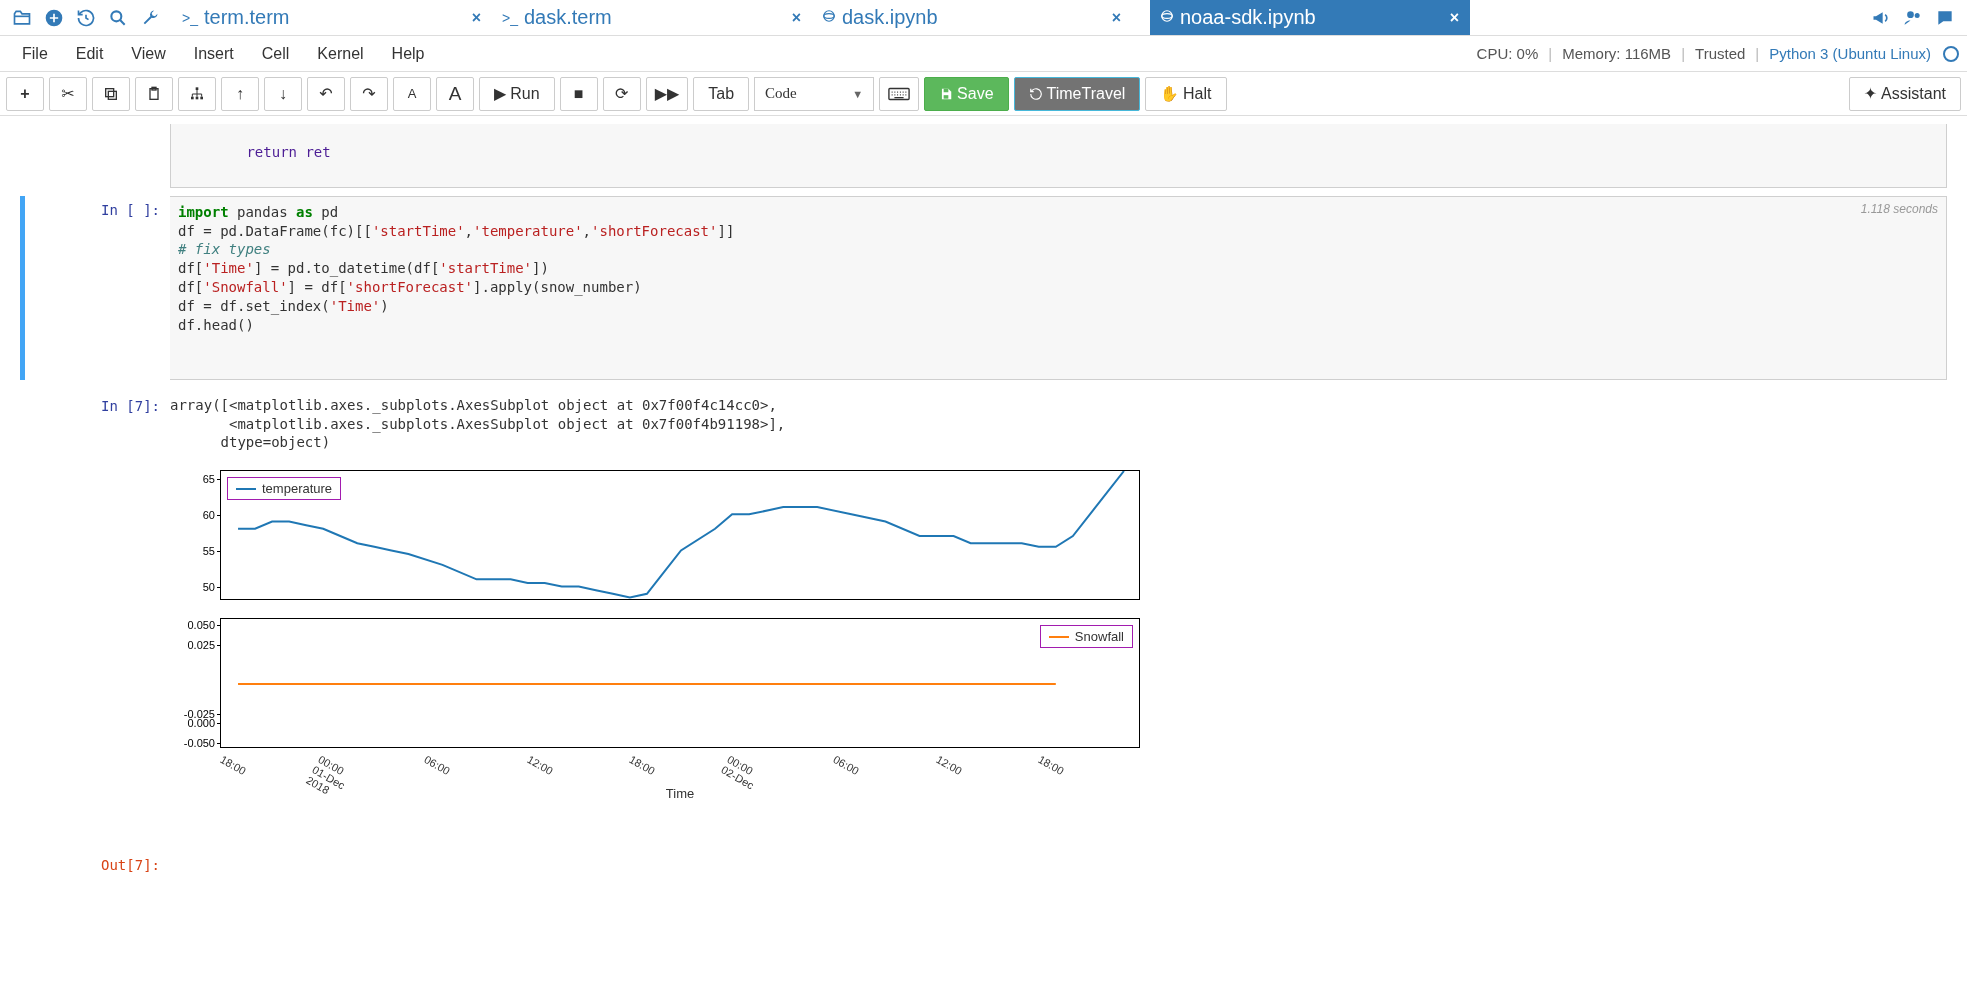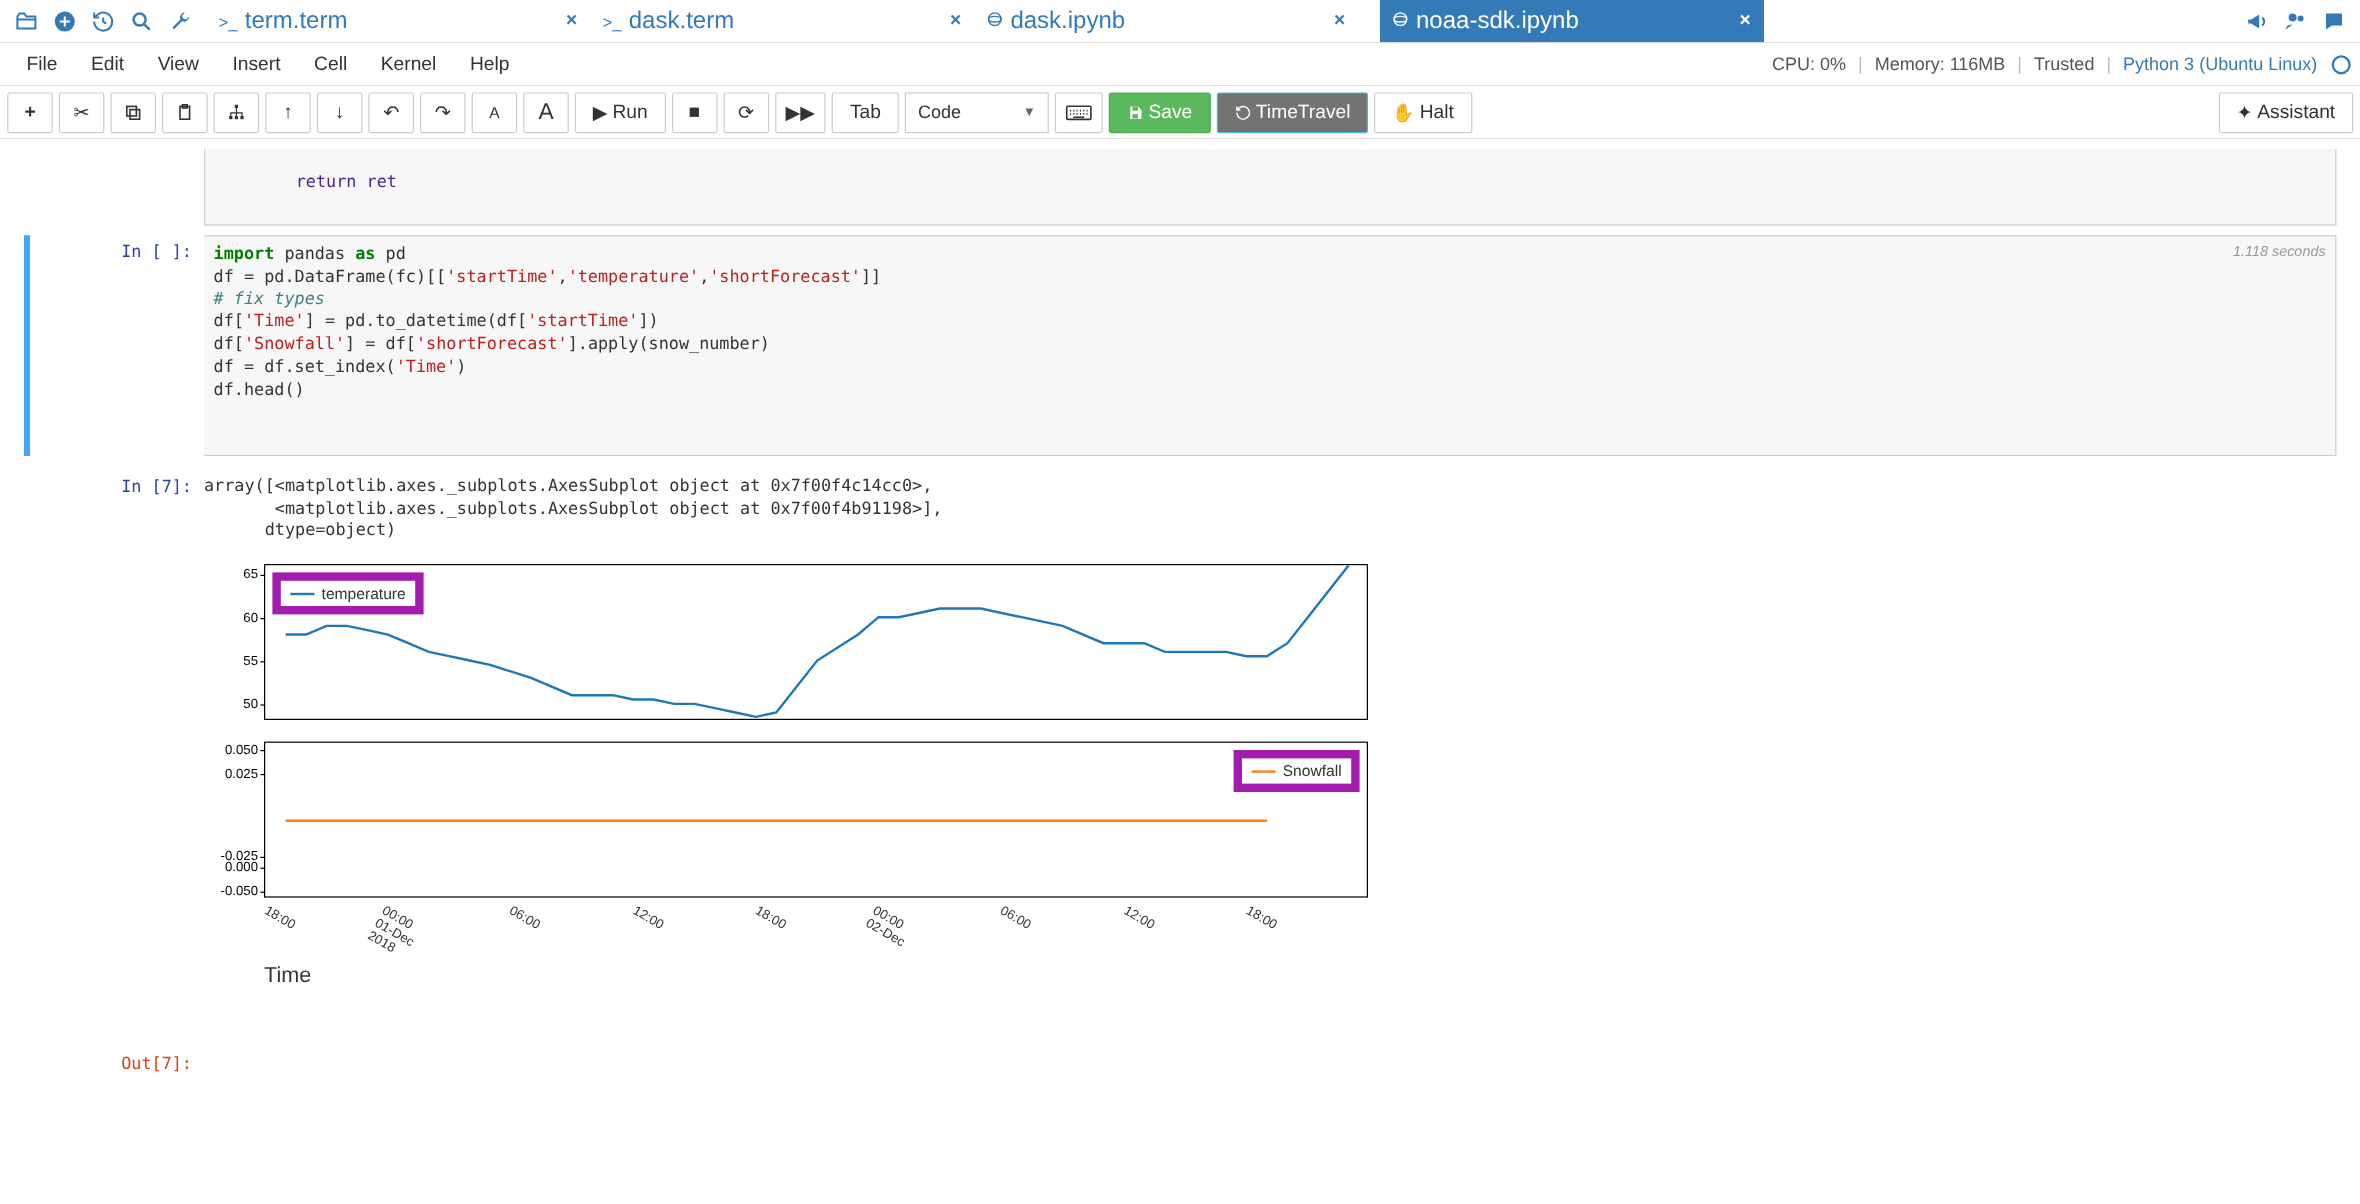--- a/index.html
+++ b/index.html
@@ -21,21 +21,21 @@
 .menu-bar .menu-item { padding: 0 14px; cursor: pointer; color: #333; font-size: 16px; }
 .menu-bar .spacer { flex: 1; }
 .menu-bar .status { color: #555; font-size: 15px; display: flex; align-items: center; gap: 6px; }
 .menu-bar .status .sep { color: #bbb; margin: 0 4px; }
 .menu-bar .kernel-link { color: #337ab7; cursor: pointer; }
 .menu-bar .circle-icon { width: 16px; height: 16px; border: 2px solid #337ab7; border-radius: 50%; display: inline-block; margin-left: 6px; }
 
 .action-bar { display: flex; align-items: center; height: 44px; border-bottom: 1px solid #ddd; background: #fff; padding: 4px 6px; gap: 5px; }
 .action-btn { border: 1px solid #ccc; background: #fff; height: 34px; min-width: 38px; display: flex; align-items: center; justify-content: center; cursor: pointer; border-radius: 2px; font-size: 16px; color: #333; padding: 0 8px; gap: 4px; }
 .action-btn.wide { padding: 0 14px; }
-.cell-type-select { border: 1px solid #ccc; height: 34px; display: flex; align-items: center; padding: 0 10px; font-size: 15px; min-width: 120px; position: relative; cursor: pointer; }
+.cell-type-select { border: 1px solid #ccc; height: 34px; display: flex; align-items: center; padding: 0 10px; font-size: 15px; min-width: 120px; position: relative; cursor: pointer; font-family: Liberation Serif, serif; }
 .cell-type-select .chev { margin-left: auto; font-size: 11px; color: #666; }
 .action-btn.green { background: #5cb85c; border-color: #4cae4c; color: #fff; }
 .action-btn.blue { background: #737373; border-color: #46b8da; color: #fff; }
 .action-bar .spacer { flex: 1; }
 .action-btn .hand-icon { font-size: 15px; }
 
 .notebook-area { padding: 8px 20px 40px 20px; overflow: auto; background: #fff; }
 .cell-wrap { display: flex; margin-bottom: 8px; }
 .prompt-col { width: 150px; text-align: right; padding: 6px 10px 0 0; font-family: monospace; font-size: 14px; color: #303F9F; flex-shrink: 0; }
 .prompt-col.out { color: #D84315; margin-top: 32px; }
@@ -52,24 +52,24 @@
 .code .bn { color: #008000; }
 
 .output-text { font-family: monospace; font-size: 14px; white-space: pre; padding: 4px 0 8px 0; line-height: 1.35; }
 
 .plot-container { background: #fff; padding: 10px 0; font-family: sans-serif; position: relative; }
 .chart-panel { position: relative; margin-left: 50px; }
 .chart-box { border: 1px solid #000; position: relative; background: #fff; }
 .y-tick { position: absolute; right: calc(100% + 6px); transform: translateY(-50%); font-size: 11px; color: #000; white-space: nowrap; }
 .y-tick::after { content: ''; position: absolute; left: calc(100% + 2px); top: 50%; width: 4px; border-top: 1px solid #000; }
 .x-tick-label { position: absolute; font-size: 11px; transform: translateX(-50%) rotate(30deg); transform-origin: left top; top: calc(100% + 6px); white-space: nowrap; }
-.legend-box { position: absolute; border: 7px solid #a21caf; background: #fff; padding: 3px 8px; font-size: 13px; display: flex; align-items: center; gap: 6px; }
+.legend-box { position: absolute; border: 1px solid #a21caf; background: #fff; padding: 3px 8px; font-size: 13px; display: flex; align-items: center; gap: 6px; }
 .legend-line { width: 20px; height: 2px; }
 svg.plot-svg { position: absolute; top: 0; left: 0; }
-.xlabel { font-size: 18px; margin-top: 54px; }
+.xlabel { text-align: center; font-size: 13px; margin-top: 38px; }
 
 </style>
 </head>
 <body>
 
 <div class="top-toolbar">
   <div class="icon-group">
     <span class="icon-btn">
         <svg width="20" height="20" viewBox="0 0 24 24" fill="none" stroke="#337ab7" stroke-width="2">
           <path d="M3 7l2-3h5l2 3h9v12H3z"></path>

